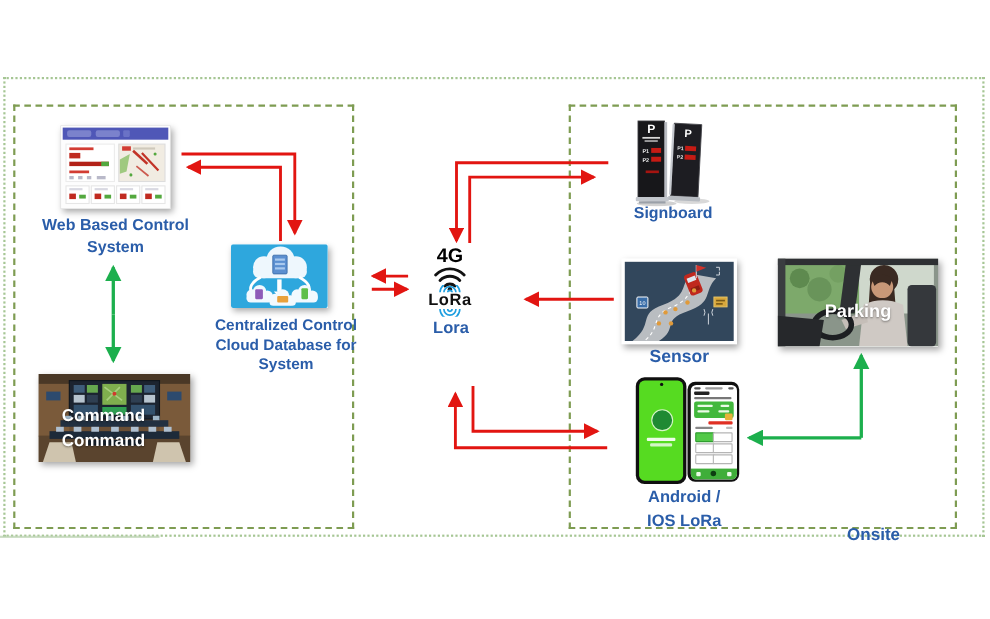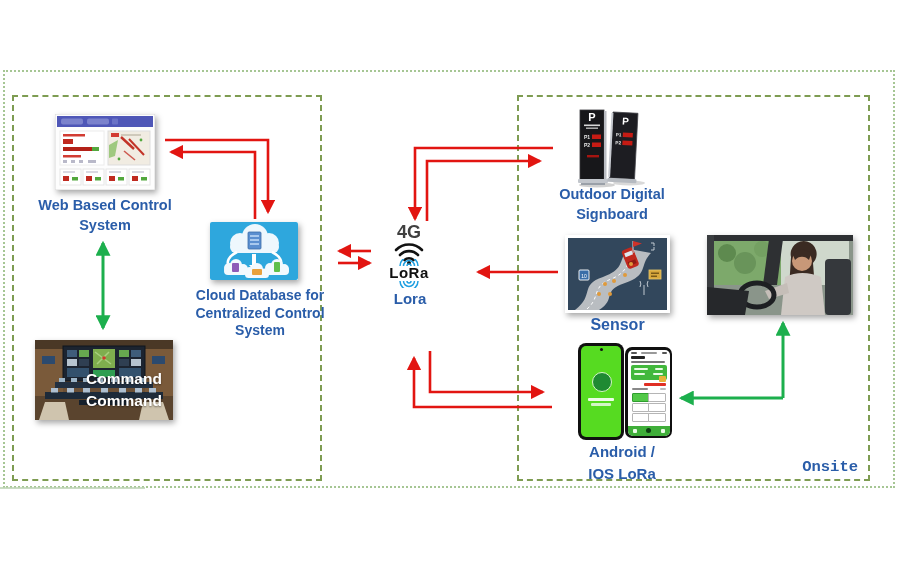--- a/index.html
+++ b/index.html
@@ -9,38 +9,38 @@
   .outer-border{left:3px;top:70px;width:888px;height:414px;border:2px dotted #a6c694;}
   .zone{border:2px dashed #7e9c52;}
   .zone.hq{left:12px;top:95px;width:306px;height:382px;}
   .zone.onsite{left:517px;top:95px;width:349px;height:382px;}
   .zone-label{color:#2a5da9;font-weight:bold;font-size:15.5px;}
   .node-label{color:#2a5da9;font-weight:bold;text-align:center;}
   .arrows{left:0;top:0;width:900px;height:563px;pointer-events:none;}
   .img-shadow{box-shadow:2px 3px 6px rgba(0,0,0,.35);}
   .overlay-text{color:#fff;text-align:center;font-weight:bold;
                 text-shadow:0 1px 2px rgba(0,0,0,.45);}
-  .hub-4g{color:#404040;font-weight:bold;font-size:18px;text-align:center;}
+  .hub-4g{color:#000000;font-weight:bold;font-size:18px;text-align:center;}
   .lora-word{color:#101010;font-weight:bold;font-size:15px;text-align:center;letter-spacing:.5px;}
   .phone{background:#101010;border-radius:8px;}
   .phone .screen{position:absolute;border-radius:5px;overflow:hidden;}
   .bar{position:absolute;border-radius:1px;}
   .artifact-line{left:0;top:487px;width:145px;height:2px;background:#bdd3b4;opacity:.8;}
 </style>
 </head>
 <body>
 
 <div class="canvas">
 
   <div class="abs outer-border"></div>
   <div class="abs zone hq"></div>
   <div class="abs zone onsite"></div>
   <div class="abs artifact-line"></div>
 
-  <div class="abs zone-label" style="left:770px;top:458px;width:88px;text-align:right;font-family:Liberation Mono, monospace;">Onsite</div>
+  <div class="abs zone-label" style="left:770px;top:478px;width:88px;">Onsite</div>
 
   <svg class="abs arrows" viewBox="0 0 900 563">
     <defs>
       <marker id="mr" viewBox="0 0 10 10" refX="8.5" refY="5" markerWidth="5.5" markerHeight="5.5" orient="auto">
         <path d="M0,0 L10,5 L0,10 z" fill="#e21511"></path>
       </marker>
       <marker id="mg" viewBox="0 0 10 10" refX="8.5" refY="5" markerWidth="5" markerHeight="5" orient="auto">
         <path d="M0,0 L10,5 L0,10 z" fill="#1caf4d"></path>
       </marker>
     </defs>
@@ -140,22 +140,22 @@
         <rect x="35" y="49" width="24" height="7" rx="3.5" fill="#f2f9fe"></rect>
       <rect x="42" y="47" width="10" height="6" rx="1" fill="#e8a13c"></rect>
       <circle cx="60" cy="46" r="5" fill="#f2f9fe"></circle>
         <circle cx="67" cy="43" r="6" fill="#f2f9fe"></circle>
       <circle cx="74" cy="47" r="5" fill="#f2f9fe"></circle>
         <rect x="55" y="45" width="24" height="8" rx="4" fill="#f2f9fe"></rect>
       <rect x="64" y="40" width="6" height="10" rx="1" fill="#5fbf4a"></rect>
     </g>
   </svg>
   <div class="abs node-label" style="left:184px;top:287px;width:152px;font-size:14px;line-height:17.5px;">
+    <div>Centralized Control</div>
     <div>Cloud Database for</div>
-    <div>Centralized Control</div>
     <div>System</div>
   </div>
 
   <svg class="abs img-shadow" style="left:35px;top:340px;width:138px;height:80px;" viewBox="0 0 138 80">
     <rect x="0" y="0" width="138" height="80" fill="#6b4f35"></rect>
     <rect x="0" y="0" width="138" height="9" fill="#4a3826"></rect>
     <rect x="0" y="9" width="28" height="48" fill="#7a5a3a"></rect>
     <rect x="110" y="9" width="28" height="48" fill="#7a5a3a"></rect>
     <rect x="7" y="16" width="13" height="8" fill="#2c4a6e"></rect>
     <rect x="117" y="16" width="13" height="8" fill="#2c4a6e"></rect>
@@ -192,21 +192,21 @@
       <rect x="48" y="48" width="7" height="4.5"></rect>
         <rect x="66" y="48" width="7" height="4.5"></rect>
       <rect x="84" y="48" width="7" height="4.5"></rect>
         <rect x="100" y="48" width="7" height="4.5"></rect>
       <rect x="114" y="48" width="7" height="4.5"></rect>
     </g>
     <polygon points="10,62 30,62 34,80 4,80" fill="#cfc4ae"></polygon>
     <polygon points="108,62 128,62 134,80 104,80" fill="#cfc4ae"></polygon>
     <rect x="44" y="60" width="50" height="5" fill="#16202c"></rect>
   </svg>
-  <div class="abs overlay-text" style="left:35px;top:368px;width:118px;font-size:15.5px;line-height:22px;margin-left:30px;">
+  <div class="abs overlay-text" style="left:35px;top:368px;width:118px;font-size:15.5px;line-height:22px;">
     <div>Command</div>
     <div>Command</div>
   </div>
 
   <div class="abs hub-4g" style="left:383px;top:222px;width:52px;">4G</div>
   <svg class="abs" style="left:392px;top:241px;width:34px;height:24px;" viewBox="0 0 34 24">
     <g stroke="#121212" stroke-width="2.6" fill="none" stroke-linecap="round">
       <path d="M4,9 A18,18 0 0 1 30,9"></path>
       <path d="M8,14 A12.5,12.5 0 0 1 26,14"></path>
       <path d="M12.5,19 A6.5,6.5 0 0 1 21.5,19"></path>
@@ -254,21 +254,20 @@
       <rect x="-1.5" y="1" width="2" height="64" fill="#c7cad0"></rect>
       <text x="13" y="12" font-size="10" font-weight="bold" fill="#ffffff" text-anchor="middle" font-family="Liberation Sans, sans-serif">P</text>
       <text x="4" y="24" font-size="4.6" font-weight="bold" fill="#e8e8e8" font-family="Liberation Sans, sans-serif">P1</text>
       <rect x="11" y="20" width="10" height="4.5" fill="#c61b14"></rect>
       <text x="4" y="32" font-size="4.6" font-weight="bold" fill="#e8e8e8" font-family="Liberation Sans, sans-serif">P2</text>
       <rect x="11" y="28" width="10" height="4.5" fill="#c61b14"></rect>
       <rect x="-2" y="66" width="29" height="4" rx="1" fill="#b6bac0"></rect>
     </g>
   </svg>
   <div class="abs node-label" style="left:536px;top:184px;width:152px;font-size:14.5px;line-height:20px;">
-    <div>Outdoor Digital</div>
     <div>Signboard</div>
   </div>
 
   <svg class="abs img-shadow" style="left:565px;top:235px;width:105px;height:78px;background:#fff;" viewBox="0 0 105 78">
     <rect x="0" y="0" width="105" height="78" fill="#ffffff"></rect>
     <rect x="3" y="3" width="99" height="72" fill="#32475c"></rect>
     <path d="M10,75 C30,60 14,50 38,42 C62,33 52,24 64,14 L86,18 C74,30 84,40 60,48 C36,56 52,64 34,75 Z" fill="#b9bdc1"></path>
     <path d="M22,74 C36,62 26,52 46,44 C64,37 60,28 72,18" stroke="#ffffff" stroke-width="1" stroke-dasharray="3 3" fill="none"></path>
     <g transform="translate(56,16) rotate(-22)">
       <rect x="0" y="0" width="12" height="20" rx="3" fill="#c0281e"></rect>
@@ -314,20 +313,21 @@
     <rect x="118" y="24" width="26" height="56" rx="4" fill="#35383c"></rect>
     <path d="M84,22 a13,13 0 1 1 22,6 l2,26 h-26 z" fill="#3a2a22"></path>
     <circle cx="95" cy="26" r="10" fill="#c89878"></circle>
     <path d="M86,20 a11,11 0 0 1 18,-1 l-2,6 a9,9 0 0 0 -14,0 z" fill="#3a2a22"></path>
     <path d="M78,42 q17,-8 36,0 l4,38 h-44 z" fill="#cfc9c4"></path>
     <path d="M80,48 L58,56 l4,8 L82,58 z" fill="#c5beb8"></path>
     <ellipse cx="50" cy="60" rx="17" ry="12" fill="none" stroke="#1d1f22" stroke-width="5"></ellipse>
     <polygon points="0,52 42,56 38,80 0,80" fill="#26282b"></polygon>
   </svg>
   <div class="abs overlay-text" style="left:707px;top:272px;width:146px;font-size:16.5px;line-height:22px;">
+    <div>Parking</div>
   </div>
 
   <div class="abs phone" style="left:578px;top:343px;width:46px;height:97px;">
     <div class="screen" style="left:3px;top:3px;right:3px;bottom:3px;background:#56db21;">
       <div style="position:absolute;left:50%;top:2px;width:3px;height:3px;margin-left:-1.5px;border-radius:50%;background:#101010;"></div>
       <div style="position:absolute;left:50%;top:26px;width:18px;height:18px;margin-left:-9px;border-radius:50%;
                   background:#1f8a33;border:1.5px solid #d7f5c8;"></div>
       <div class="bar" style="left:7px;top:52px;width:26px;height:2.5px;background:rgba(255,255,255,.9);"></div>
       <div class="bar" style="left:10px;top:57px;width:20px;height:2.5px;background:rgba(255,255,255,.75);"></div>
     </div>

